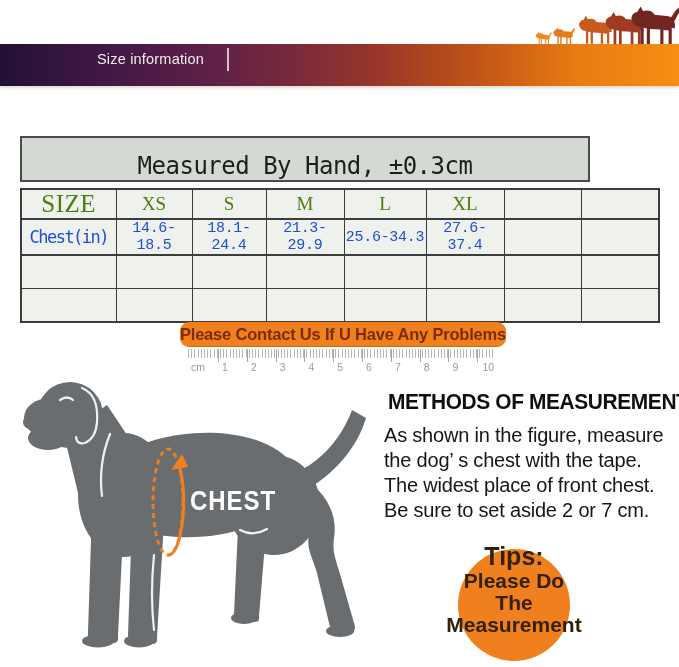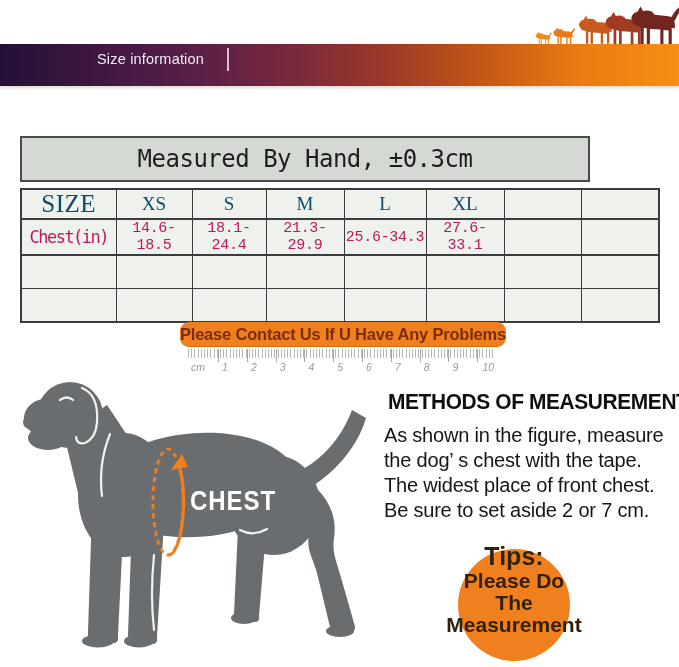--- a/index.html
+++ b/index.html
@@ -19,45 +19,45 @@
                #9a3729 56%,#c05417 70%,#e97b12 85%,#f68f13 100%);
     box-shadow:0 2px 3px rgba(110,80,50,.22);}
   .banner-title{position:absolute;left:63px;top:0;width:175px;height:31px;line-height:31px;
     text-align:center;color:#f2ecf3;font-size:14.5px;letter-spacing:.2px;}
   .banner-sep{position:absolute;left:227px;top:4px;width:2px;height:23px;background:rgba(255,255,255,.72);}
   .top-dogs{position:absolute;right:-2px;top:0;width:150px;height:46px;}
 
   
   .caption-box{position:absolute;left:20px;top:136px;width:570px;height:46px;box-sizing:border-box;
     background:var(--caption-bg);border:2px solid #4a4a4a;
-    display:flex;align-items:center;justify-content:center;}
+    display:flex;align-items:flex-end;justify-content:center;}
   .caption-text{font-family:"DejaVu Sans Mono",monospace;font-size:24px;letter-spacing:-.5px;color:#1d1d1d;}
 
   
   .size-table{position:absolute;left:20px;top:188px;border-collapse:collapse;table-layout:fixed;
     width:638px;background:var(--table-bg);border:2px solid #3c3c3c;}
   .size-table th,.size-table td{border:1px solid #3c3c3c;padding:0;text-align:center;vertical-align:middle;overflow:hidden;font-family:Liberation Mono, monospace;}
   .size-table thead tr{height:29px;}
   .size-table tbody tr:nth-child(1){height:29px;}
   .size-table tbody tr:nth-child(2){height:33px;}
   .size-table tbody tr:nth-child(3){height:34px;}
-  .size-table thead th{border-bottom-width:2px;font-family:"Liberation Serif",serif;font-weight:normal;font-size:19px;color:#0c4a6e;}
+  .size-table thead th{border-bottom-width:2px;font-family:"Liberation Serif",serif;font-weight:normal;font-size:19px;color:#4d7c0f;}
   .size-table thead th:first-child{font-size:25px;letter-spacing:.5px;}
   .size-table tbody tr:first-child td{border-bottom-width:2px;}
-  .size-table td{font-size:15px;letter-spacing:-.3px;color:#be185d;}
+  .size-table td{font-size:15px;letter-spacing:-.3px;color:#1d4ed8;}
   .size-table td:first-child{font-family:"DejaVu Sans Mono",monospace;font-size:17px;letter-spacing:-1.5px;}
 
   
   .contact-pill{position:absolute;left:180px;top:322px;width:326px;height:25px;box-sizing:border-box;
     background:var(--accent-orange);border-radius:9px;display:flex;align-items:center;justify-content:center;
     border-bottom:1px solid #d8690f;}
   .contact-text{font-size:16.5px;font-weight:bold;color:#7d2b05;letter-spacing:-.2px;white-space:nowrap;}
 
   
-  .ruler{position:absolute;left:185px;top:348px;width:315px;height:28px;font-style:italic;}
+  .ruler{position:absolute;left:185px;top:348px;width:315px;height:28px;}
   .ruler-comb{position:absolute;left:3px;top:1px;width:306px;height:9px;
     background:repeating-linear-gradient(90deg,#b8b8b8 0,#b8b8b8 1px,transparent 1px,transparent 3.2px);}
   .rtick{position:absolute;top:1px;width:1px;height:13px;background:#a6a6a6;}
   .rnum{position:absolute;top:13px;width:20px;text-align:center;font-size:10.5px;color:#9b9b9b;}
   .runit{position:absolute;left:2px;top:13px;width:22px;text-align:center;font-size:10.5px;color:#9b9b9b;}
 
   
   .dog-svg{position:absolute;left:12px;top:380px;width:370px;height:285px;}
   .dogfill *{fill:var(--dog-gray);}
   .hl path{stroke:#fff;stroke-width:2.2;fill:none;stroke-linecap:round;opacity:.9;}
@@ -127,21 +127,21 @@
           <th></th>
         </tr>
       </thead>
     <tbody>
         <tr>
           <td>Chest(in)</td>
           <td>14.6-18.5</td>
           <td>18.1-24.4</td>
           <td>21.3-29.9</td>
           <td>25.6-34.3</td>
-          <td>27.6-33.1</td>
+          <td>27.6-37.4</td>
           <td></td>
           <td></td>
         </tr>
         <tr>
           <td></td>
           <td></td>
           <td></td>
           <td></td>
           <td></td>
           <td></td>

